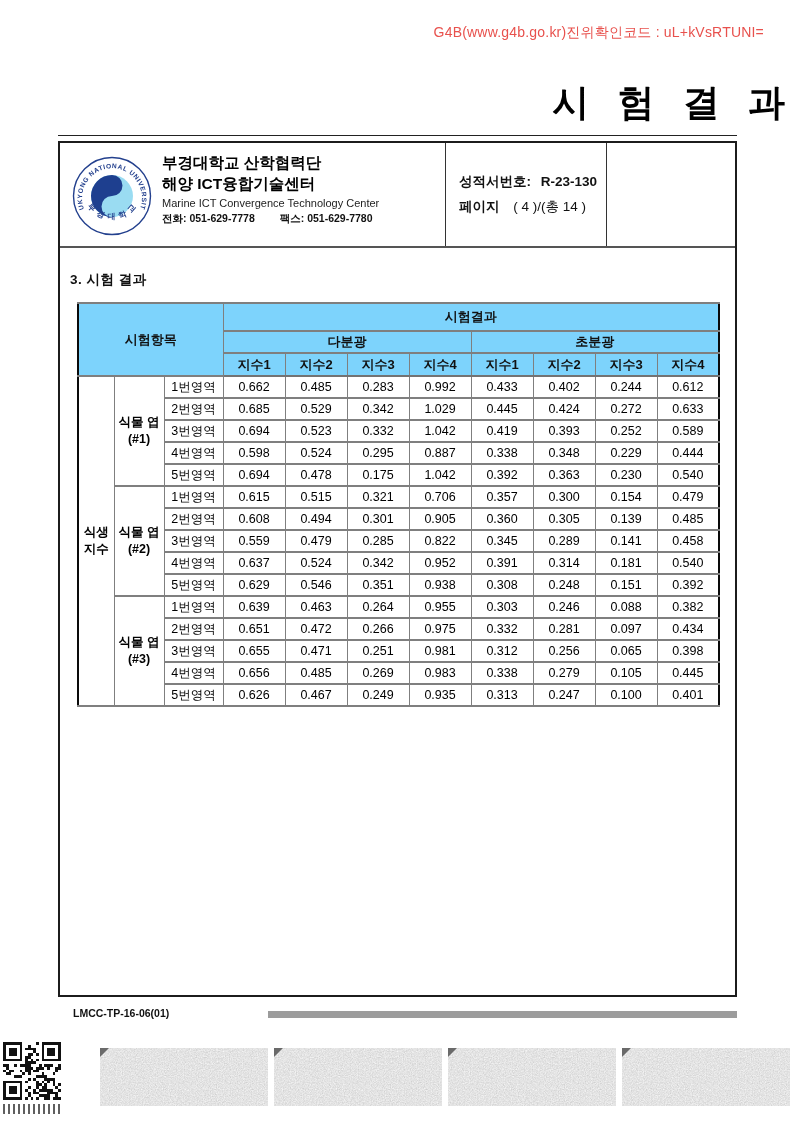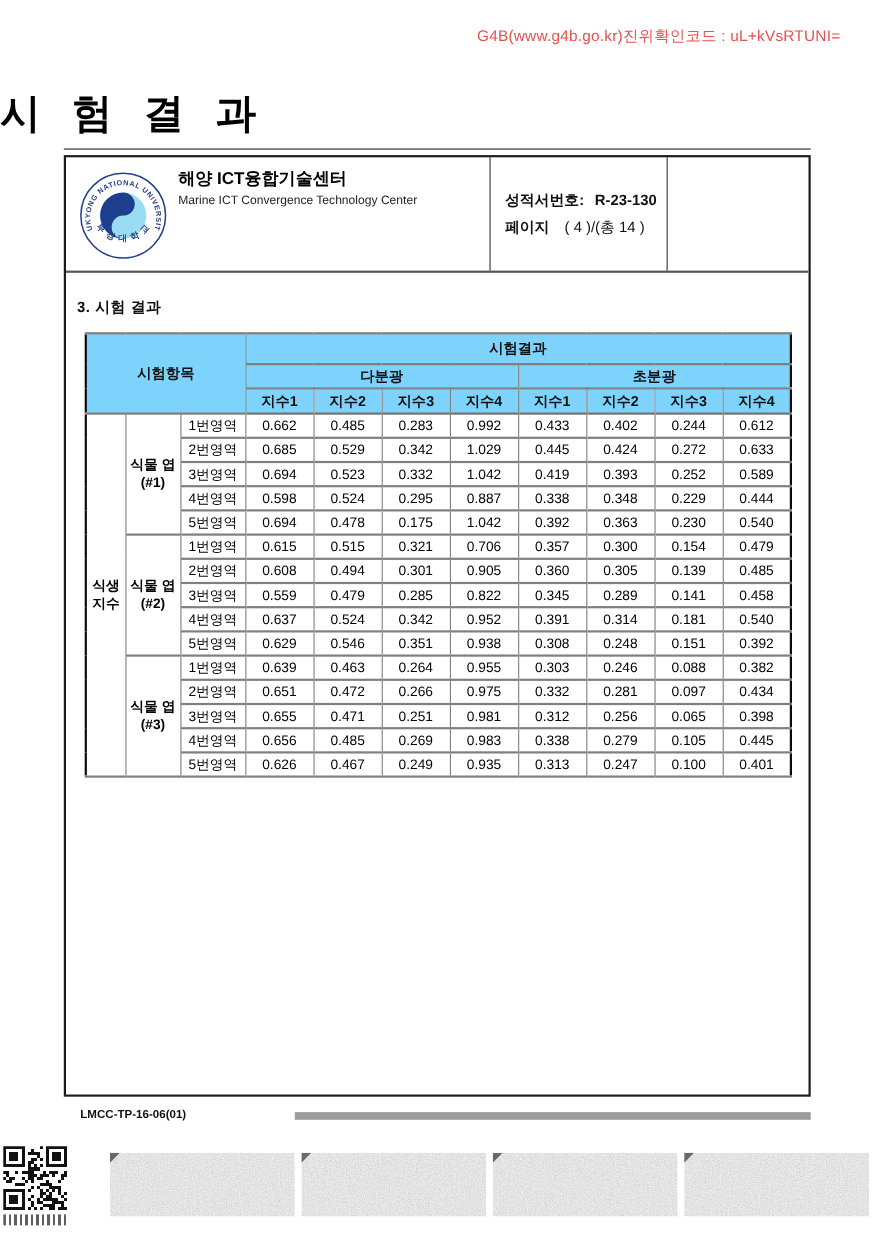--- a/index.html
+++ b/index.html
@@ -12,21 +12,21 @@
 
   
   .verify-code {
     position:absolute; top:24px; right:30px;
     font-size:14px; color:#e8514d; letter-spacing:0.2px;
   }
 
   
   .doc-title {
     position:absolute; top:78px; left:0; width:100%;
-    text-align:left; font-size:37px; font-weight:bold;
+    text-align:right; font-size:37px; font-weight:bold;
     letter-spacing:9px; color:#000;
   }
 
   .title-rule {
     position:absolute; left:58px; top:135px; width:679px; height:0;
     border-top:1.5px solid #222;
   }
 
   
   .outer-box {
@@ -153,22 +153,27 @@
             </defs>
             <text font-size="6.6" font-weight="bold" fill="#24418e" letter-spacing="0.6" font-family="Liberation Sans, DejaVu Sans, sans-serif">
               <textPath href="#arc-top" startOffset="50%" text-anchor="middle">PUKYONG NATIONAL UNIVERSITY</textPath>
             </text>
             <text font-size="8" font-weight="bold" fill="#24418e" letter-spacing="1" font-family="Liberation Sans, DejaVu Sans, sans-serif">
               <textPath href="#arc-bottom" startOffset="50%" text-anchor="middle">부 경 대 학 교</textPath>
             </text>
           </svg>
         </div>
         <div class="org-text">
+          <div class="org-name-kr">부경대학교 산학협력단</div>
           <div class="org-name-kr">해양 ICT융합기술센터</div>
           <div class="org-name-en">Marine ICT Convergence Technology Center</div>
+          <div class="org-phone">
+            <span>전화: 051-629-7778</span>
+            <span class="fax">팩스:  051-629-7780</span>
+          </div>
         </div>
       </div>
 
       <div class="org-cell-mid">
         <div class="report-line">
           <span>성적서번호:</span>
           <span class="rl-value">R-23-130</span>
         </div>
         <div class="report-line">
           <span>페이지</span>

